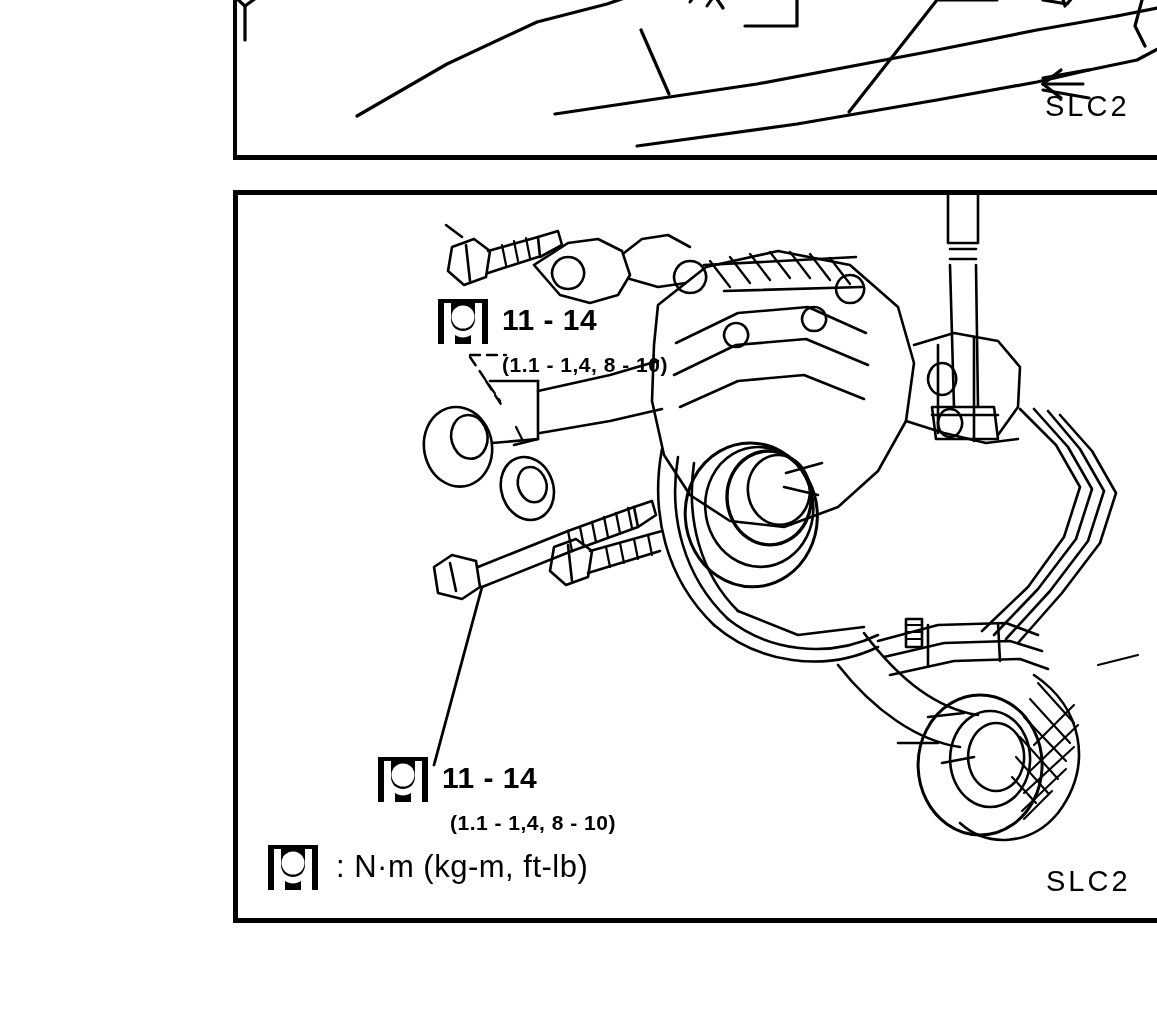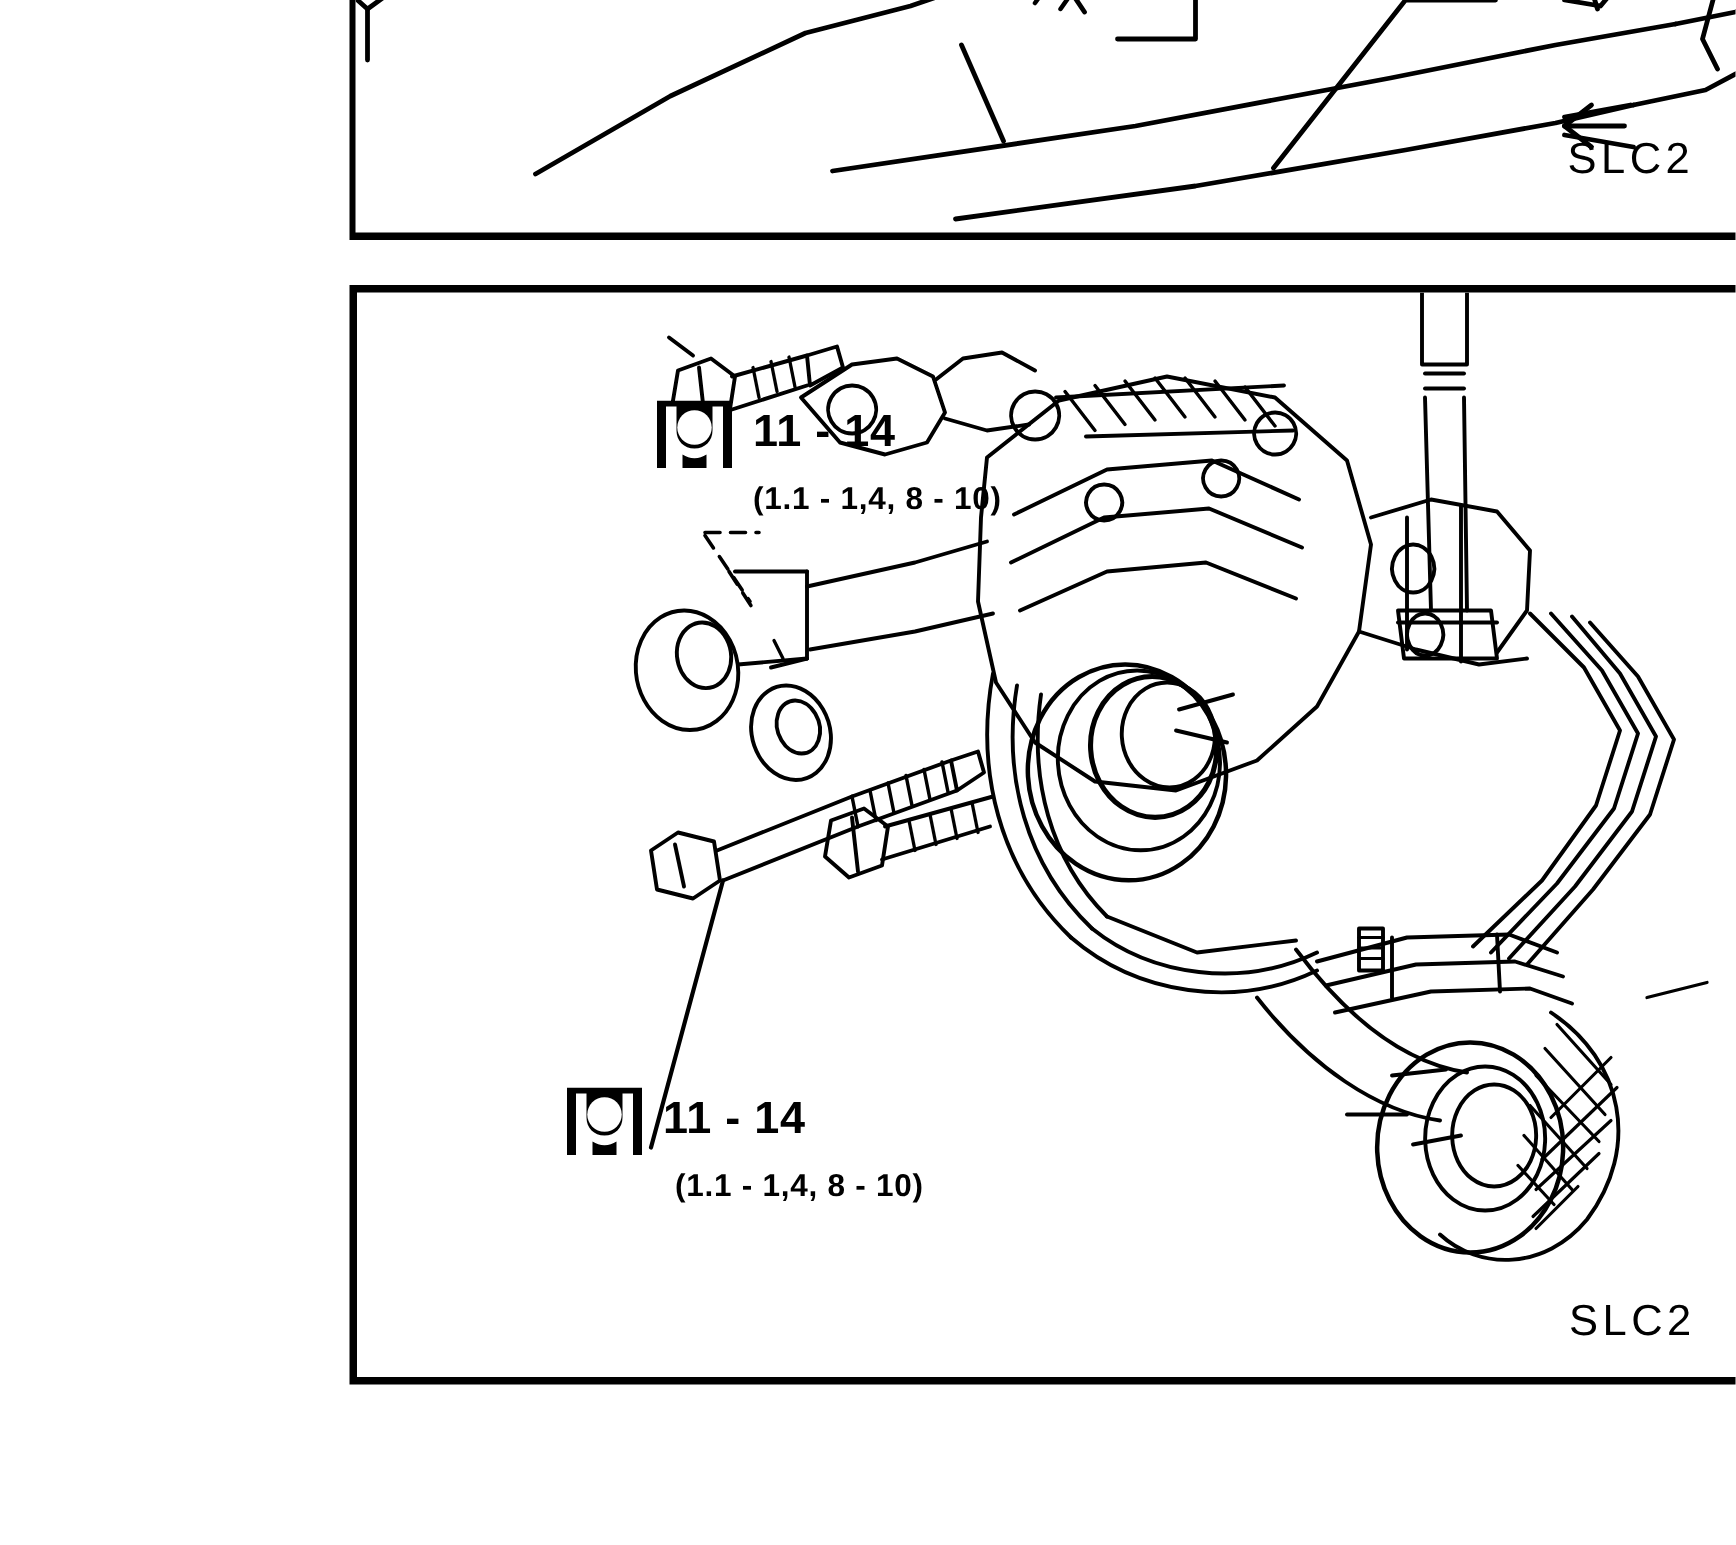--- a/index.html
+++ b/index.html
@@ -59,20 +59,21 @@
     position: absolute;
     left: 0;
     top: 0;
     display: block;
   }
 
   
   .torque-callout {
     position: absolute;
     display: block;
+    margin-top: 32px;
   }
   .torque-row {
     display: flex;
     align-items: flex-start;
     white-space: nowrap;
   }
   .torque-main {
     font-size: 30px;
     font-weight: bold;
     letter-spacing: 0.5px;
@@ -387,14 +388,22 @@
           </svg>
           <span class="torque-main">11 - 14</span>
         </div>
         <div class="torque-sub" style="margin-left:72px; margin-top:10px;">(1.1 - 1,4, 8 - 10)</div>
       </div>
 
       <div class="code-text" style="left:808px; top:672px;">SLC2</div>
     </div>
   </div>
 
+  <div id="legend">
+    <svg class="torque-icon small" viewBox="0 0 100 90">
+      <rect x="0" y="0" width="100" height="90" fill="#000000"></rect>
+      <path d="M 12 8 L 26 8 L 26 40 C 26 54 36 64 50 64 C 64 64 74 54 74 40 L 74 8 L 88 8 L 88 90 L 66 90 L 66 72 C 61 75 56 77 50 77 C 44 77 39 75 34 72 L 34 90 L 12 90 Z" fill="#ffffff"></path>
+      <circle cx="50" cy="36" r="23" fill="#ffffff"></circle>
+    </svg>
+    <span id="legend-text">: N·m (kg-m, ft-lb)</span>
+  </div>
 
 </div>
 
 </body></html>

